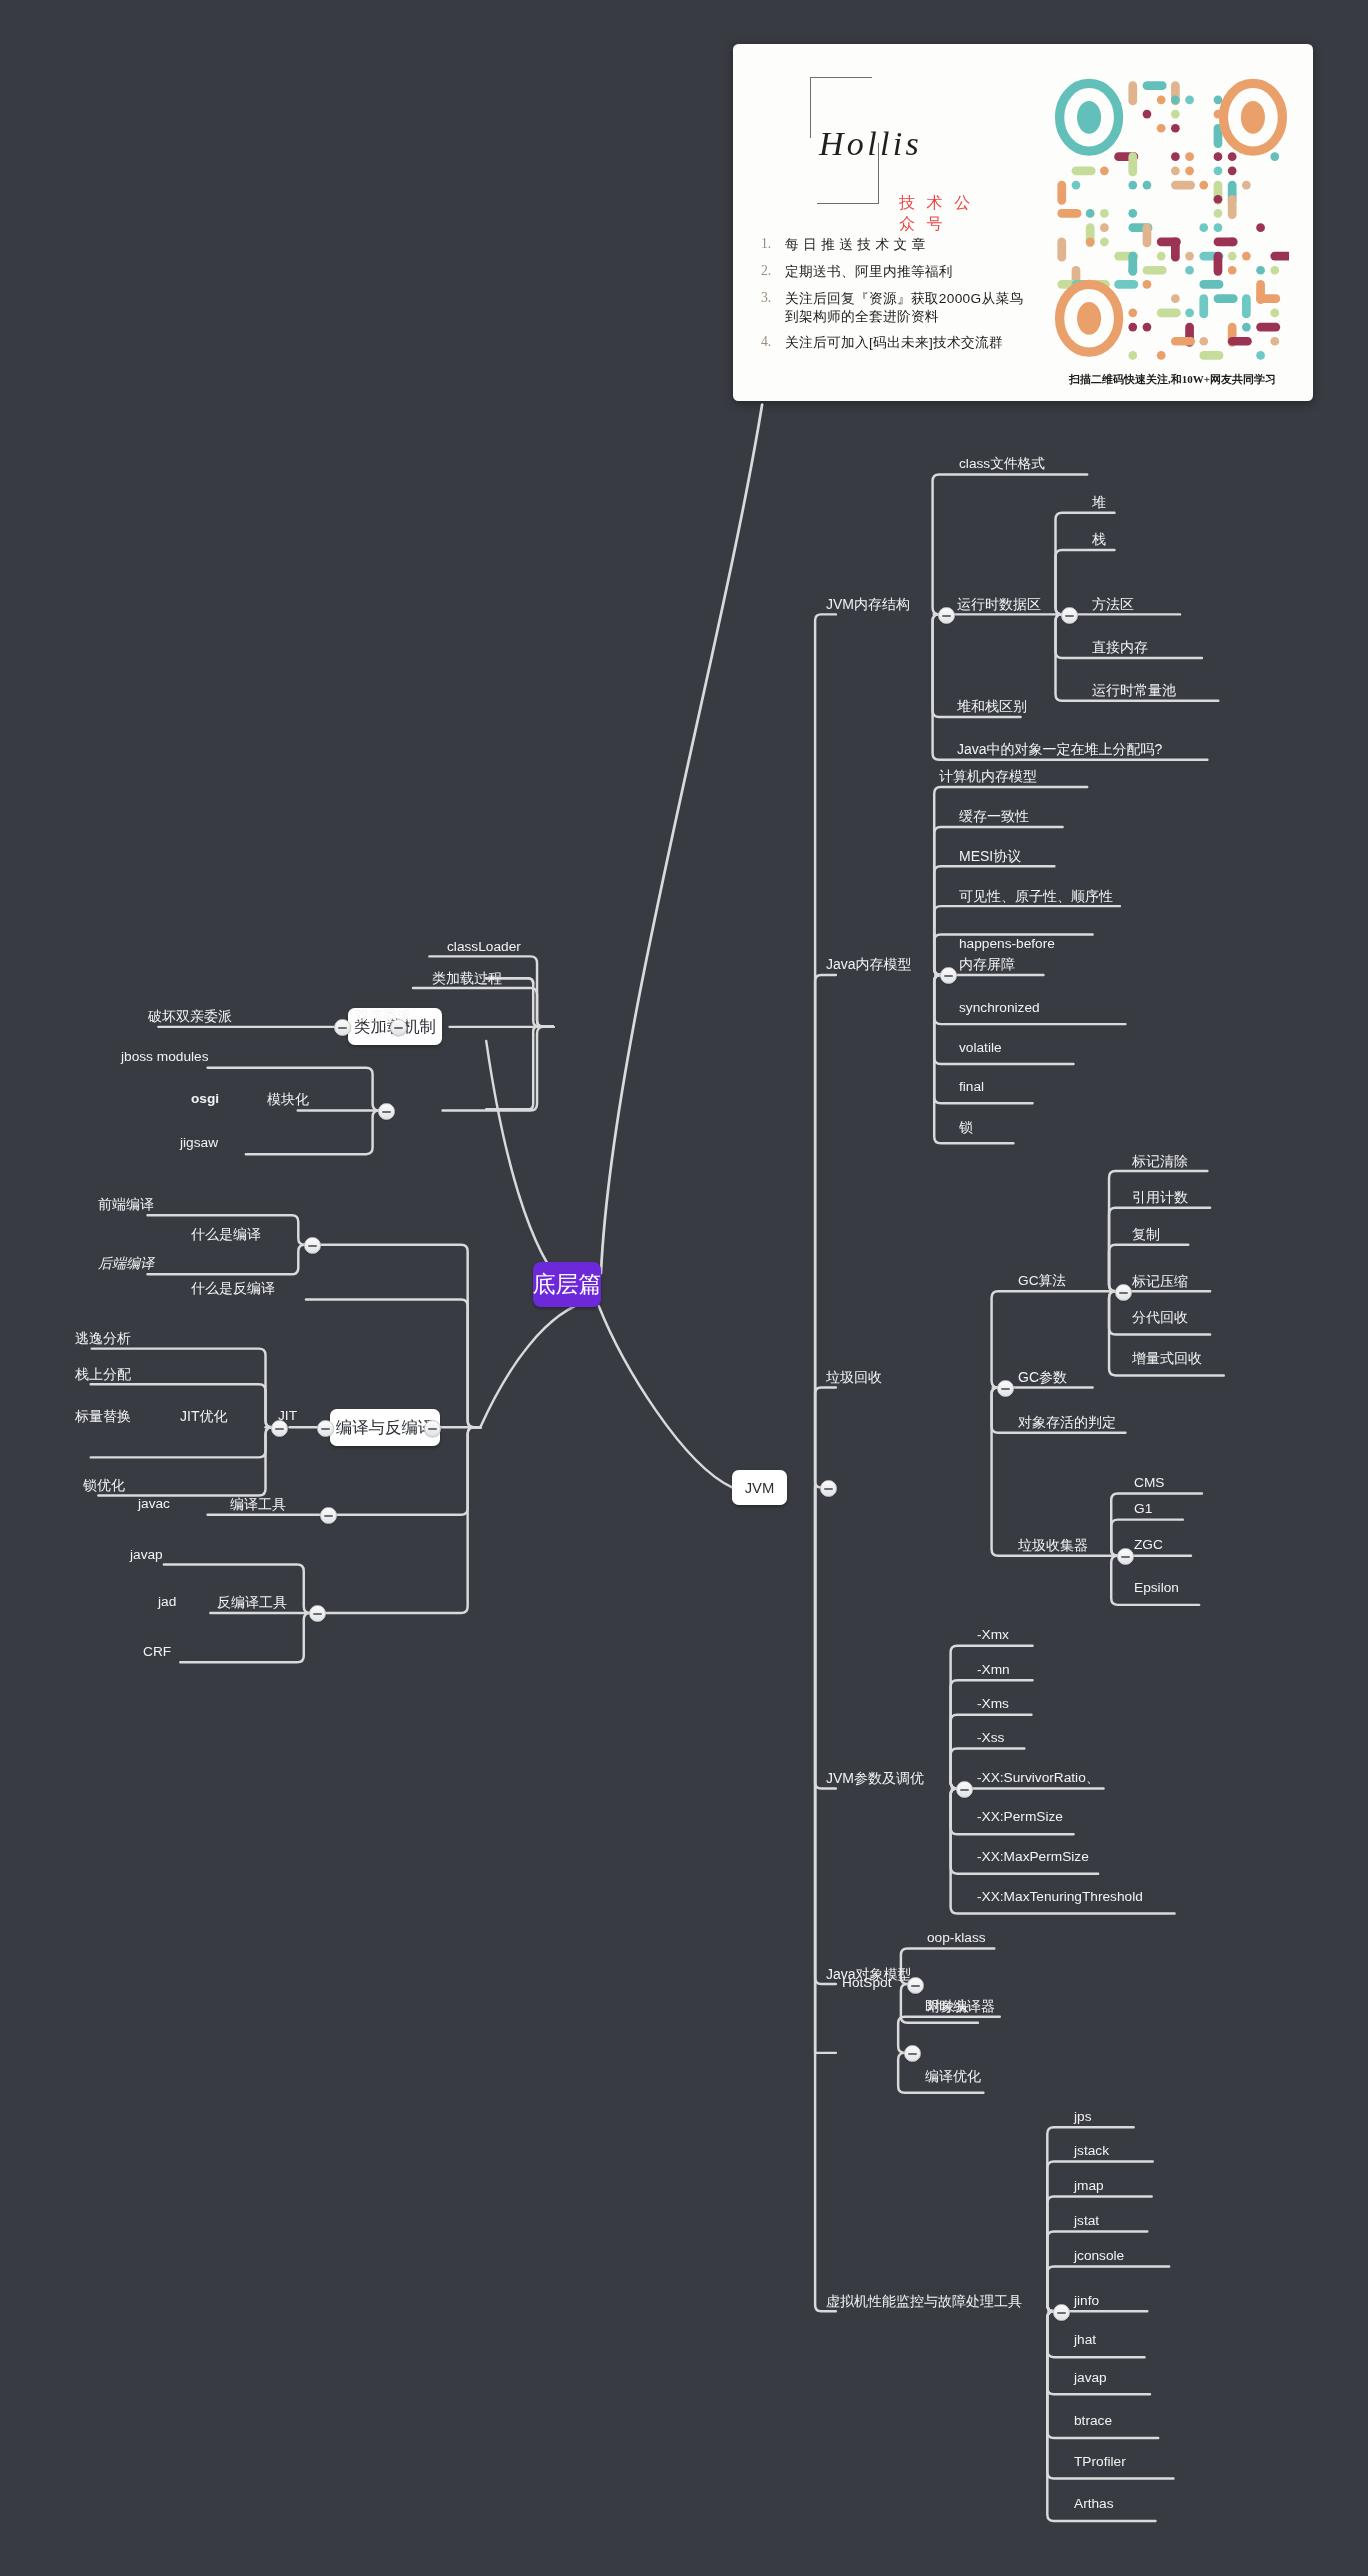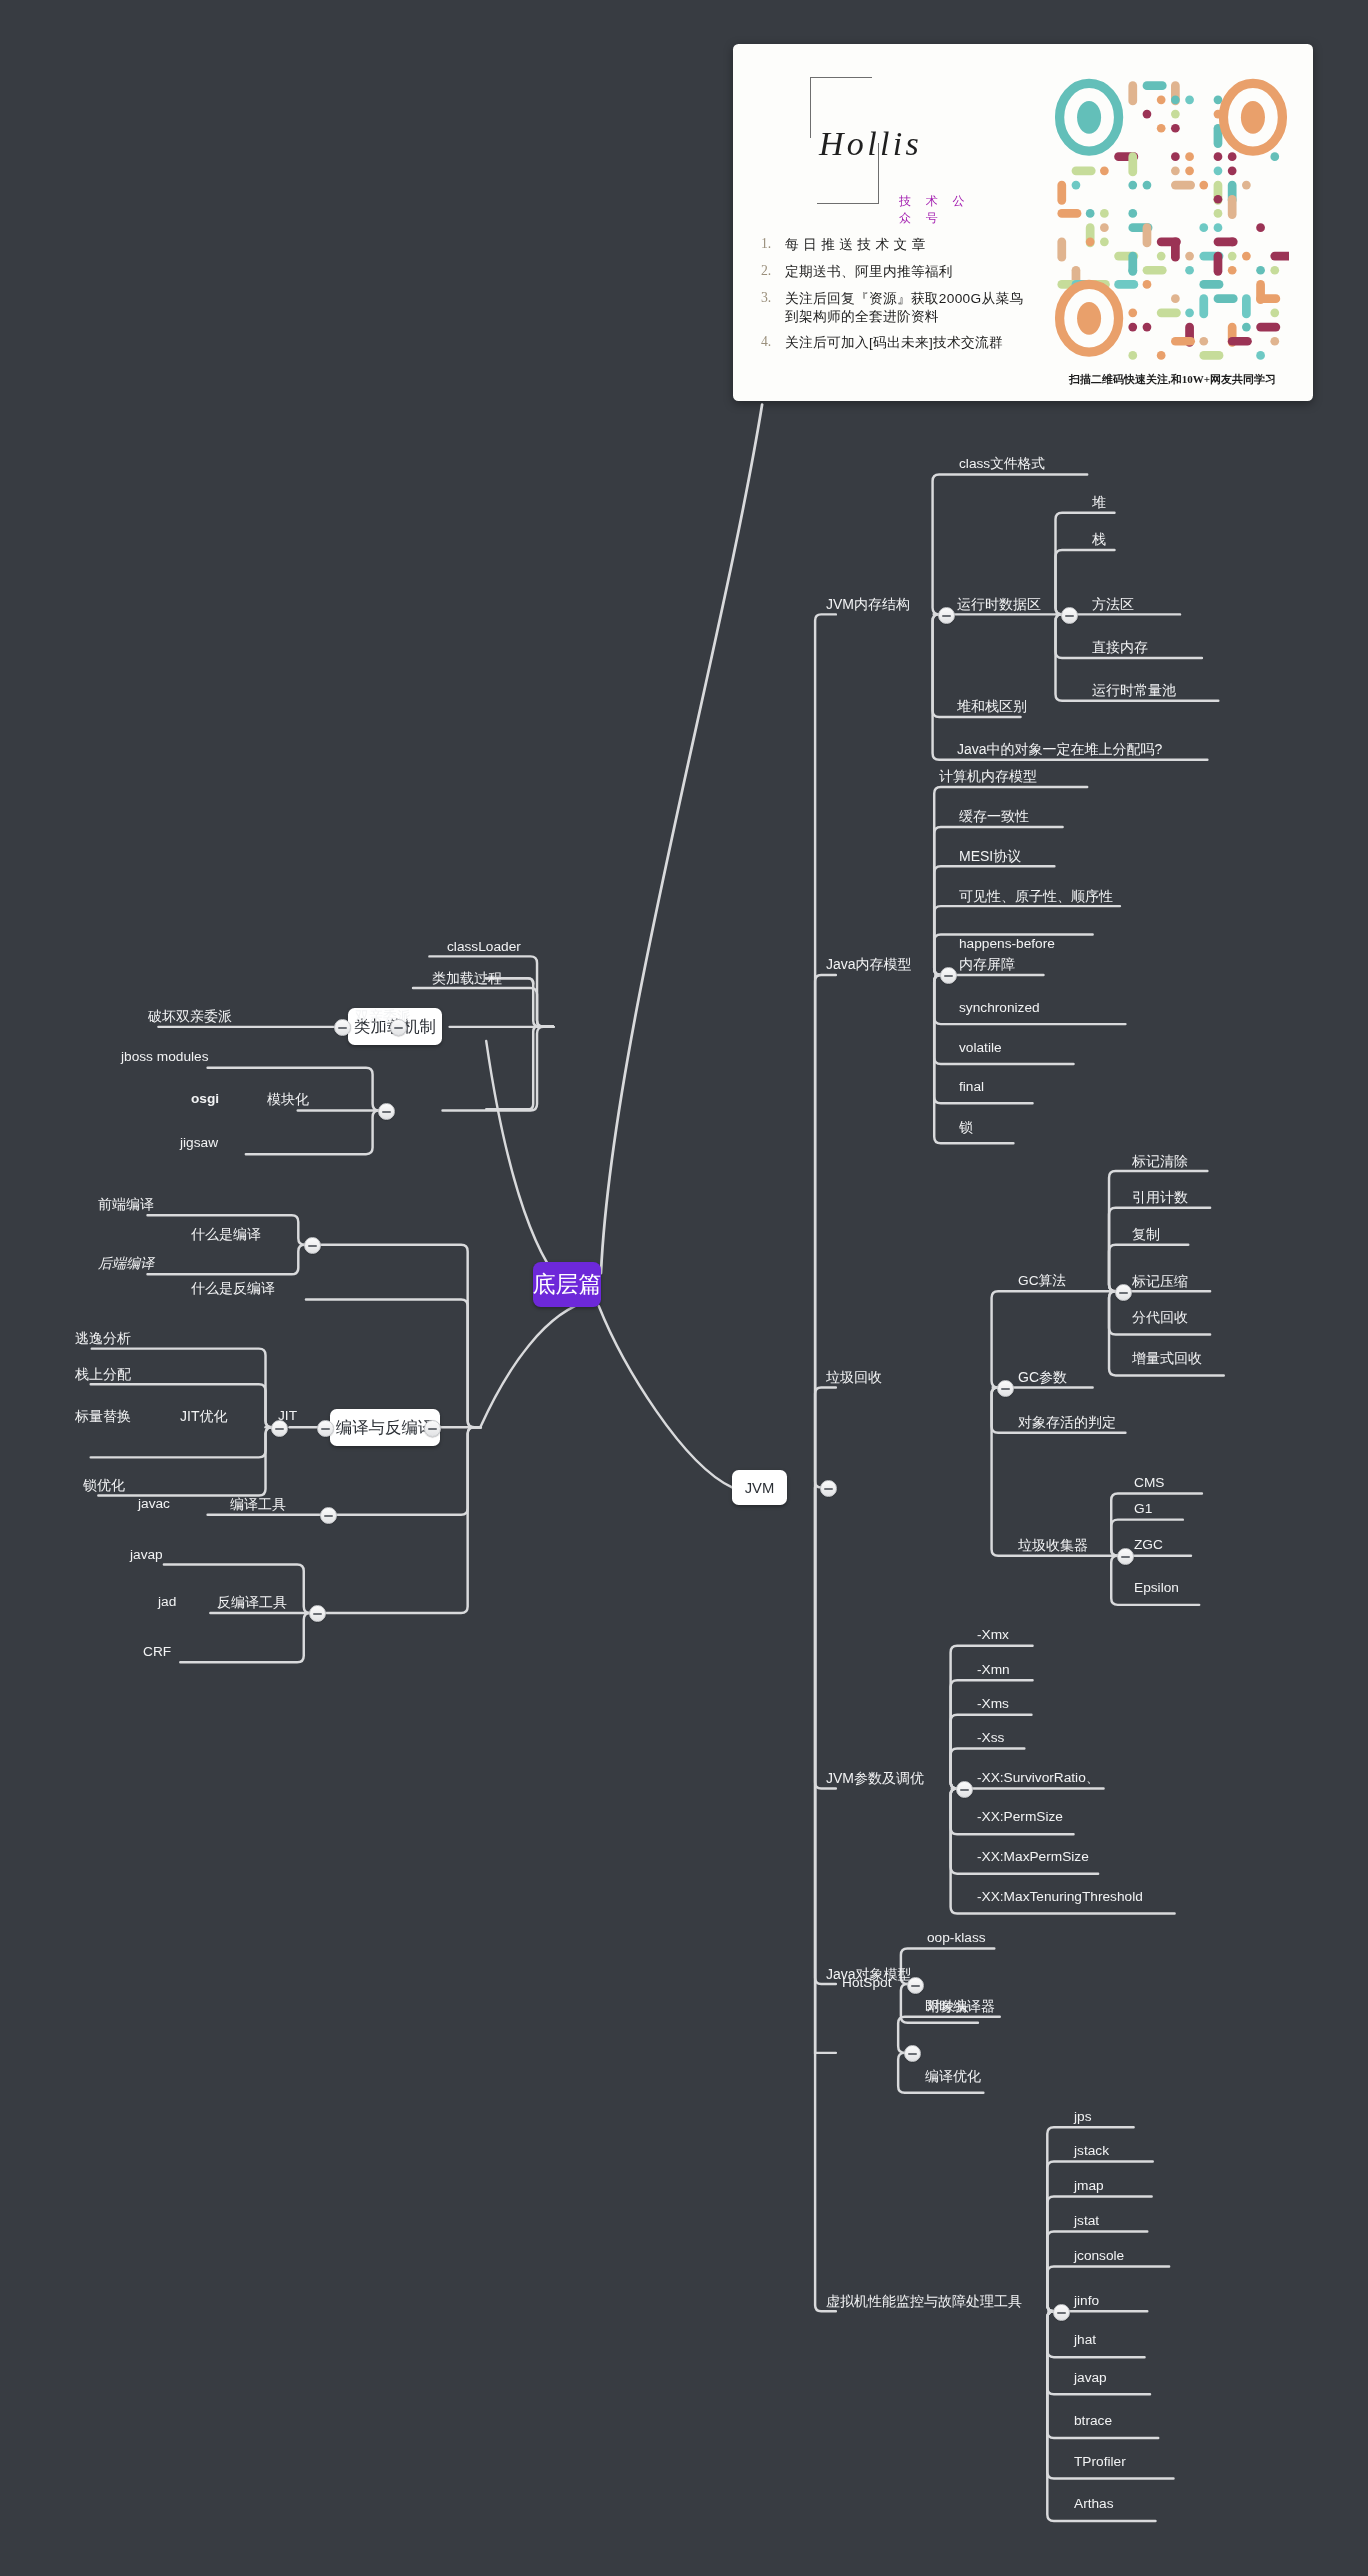--- a/index.html
+++ b/index.html
@@ -18,22 +18,22 @@
     overflow:hidden;
   }
   .promo-left{position:absolute;left:0;top:0;width:306px;height:357px;}
   .brand-wrap{position:absolute;left:64px;top:33px;width:180px;height:126px;}
   .bracket-tl{position:absolute;left:13px;top:0;width:61px;height:60px;
      border-top:1.6px solid #6e6e6e;border-left:1.6px solid #6e6e6e;}
   .bracket-br{position:absolute;left:19.7px;top:66px;width:61px;height:60px;
      border-bottom:1.6px solid #6e6e6e;border-right:1.6px solid #6e6e6e;}
   .brand-name{position:absolute;left:22px;top:48px;font-family:"Liberation Serif","DejaVu Serif",serif;
      font-style:italic;font-size:34px;color:#1f1f1f;letter-spacing:3.3px;}
-  .brand-sub{position:absolute;left:102px;top:116px;font-family:Liberation Mono, monospace;
-     font-size:12px;color:#a21caf;letter-spacing:3.8px;}
+  .brand-sub{position:absolute;left:102px;top:116px;font-family:Liberation Serif, serif;
+     font-size:16px;color:#ef4444;letter-spacing:3.8px;}
   .bullets{position:absolute;left:28px;top:192px;width:268px;}
   .bullet{display:flex;margin-bottom:8.7px;}
   .bnum{font-family:"Liberation Serif","DejaVu Serif",serif;color:#9a8f7c;font-size:13.7px;width:24px;flex:0 0 24px;}
   .btxt{color:#1c1c1c;font-size:13.7px;line-height:1.32;letter-spacing:0.3px;}
 
   
   .qr-wrap{position:absolute;left:320px;top:34px;width:236px;height:284px;}
   .qr-cap{position:absolute;left:311px;top:328px;width:257px;text-align:center;
      font-size:11px;font-weight:bold;color:#1c1c1c;font-family:"Liberation Serif","DejaVu Serif",serif;}
   .lbl{position:absolute;white-space:nowrap;color:#f2f3f4;font-size:13.7px;line-height:1;}

